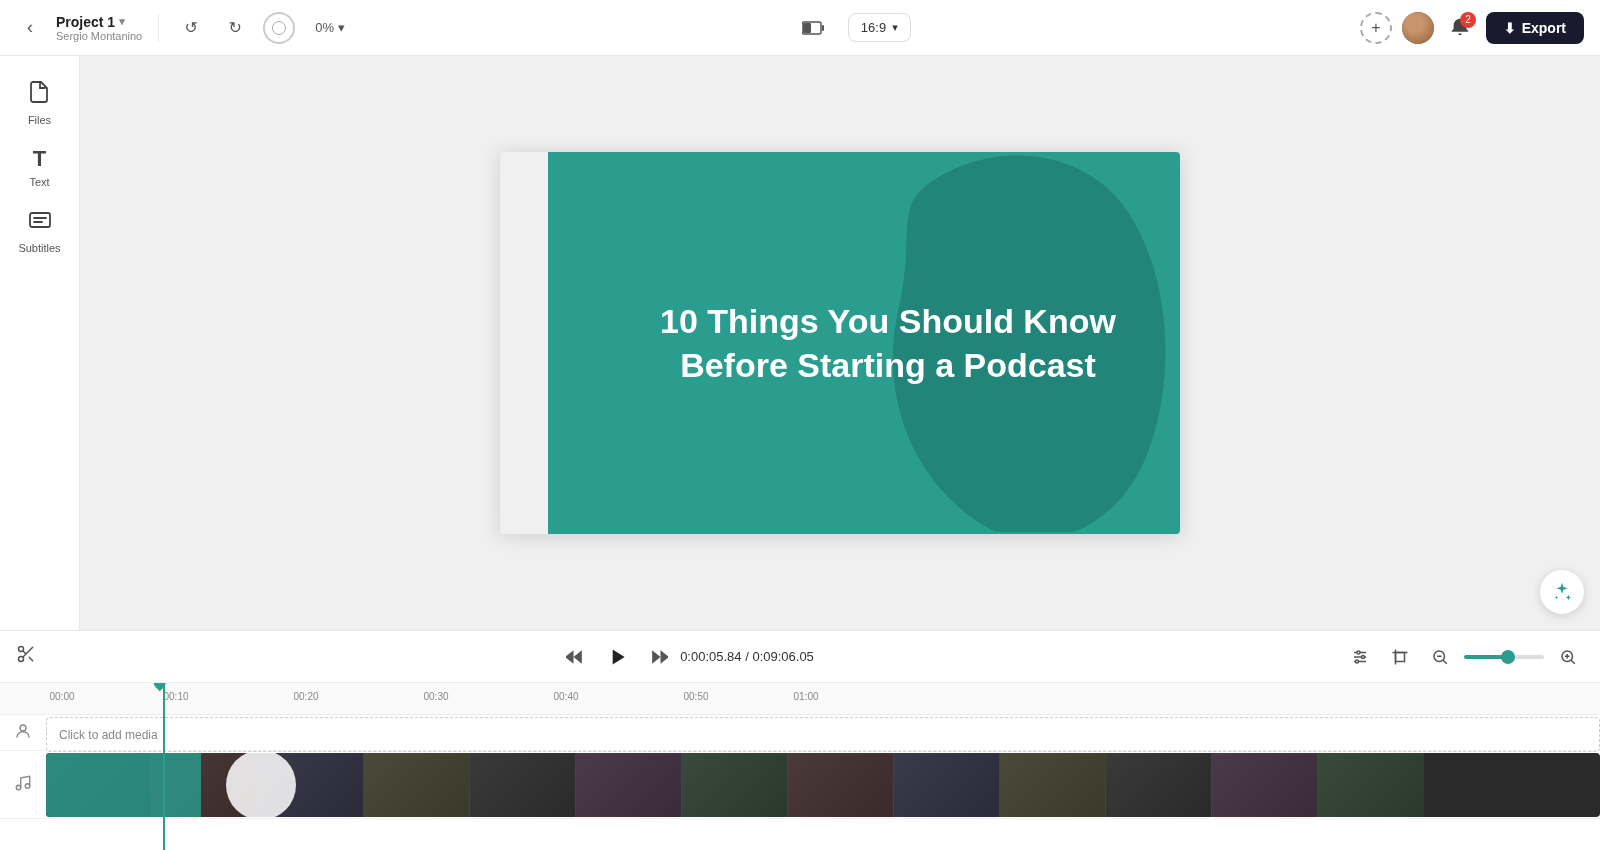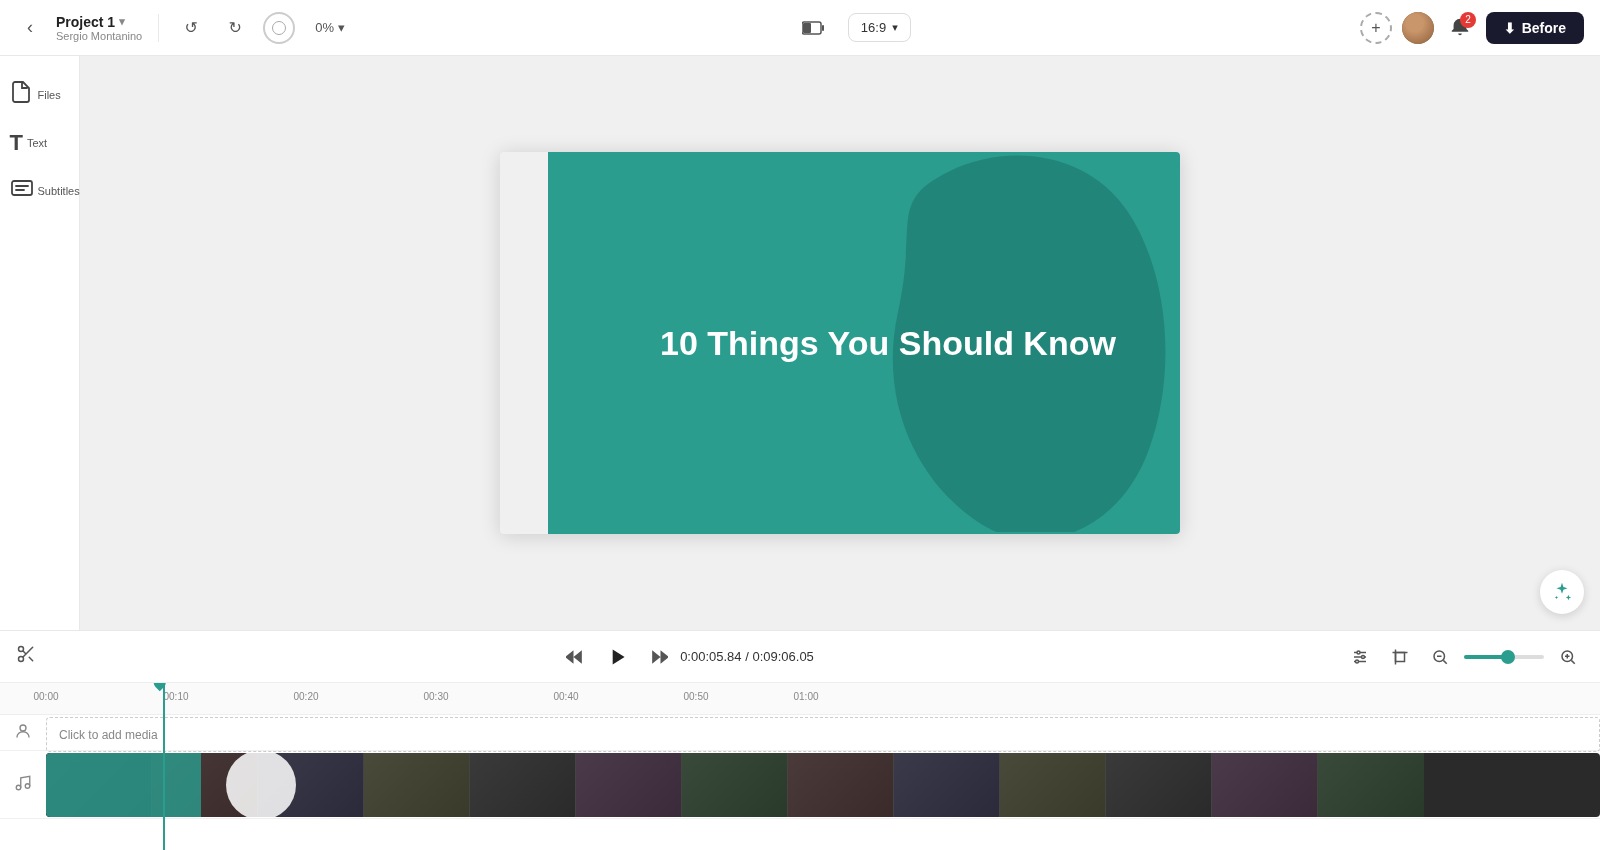--- a/index.html
+++ b/index.html
@@ -32,21 +32,21 @@
     .main-area {
       flex: 1; display: flex; overflow: hidden;
     }
 
     
     .sidebar {
       width: 80px; background: #fff; border-right: 1px solid #e8e8e8;
       display: flex; flex-direction: column; align-items: center; padding: 16px 0; gap: 4px; flex-shrink: 0;
     }
     .sidebar-item {
-      display: flex; flex-direction: row; align-items: center; gap: 4px;
+      display: flex; flex-direction: column; align-items: center; gap: 4px;
       width: 68px; padding: 8px 4px; border-radius: 10px; cursor: pointer; color: #555;
     }
     .sidebar-item-icon { font-size: 22px; color: #444; }
     .sidebar-item-label { font-size: 11px; color: #555; }
 
     
     .canvas-area {
       flex: 1; display: flex; align-items: center; justify-content: center; background: #f0f0f0; position: relative;
     }
     .preview-canvas {
@@ -158,21 +158,21 @@
       </div>
     </div>
     <div class="notif-btn">
       <svg width="22" height="22" viewBox="0 0 24 24">
         <path d="M12 2a7 7 0 0 0-7 7v4l-2 2v1h18v-1l-2-2V9a7 7 0 0 0-7-7zm0 18a2 2 0 0 0 2-2h-4a2 2 0 0 0 2 2z" fill="#444"></path>
       </svg>
       <div class="notif-badge">2</div>
     </div>
     <button class="export-btn">
       <span>⬇</span>
-      <span>Before</span>
+      <span>Export</span>
     </button>
   </div>
 </div>
 
 <div class="main-area">
 
   <div class="sidebar">
     <div class="sidebar-item">
       <div class="sidebar-item-icon">
         <svg width="24" height="24" viewBox="0 0 24 24">
@@ -200,20 +200,21 @@
   <div class="canvas-area">
     <div class="preview-canvas">
       <div class="preview-bg">
 
         <svg class="preview-blob" viewBox="0 0 280 380">
           <path d="M60,20 C120,-10 200,0 240,60 C280,120 290,220 260,300 C230,380 150,410 90,370 C30,330 -10,250 10,160 C30,70 0,50 60,20Z" fill="#1f7a70" opacity="0.7"></path>
         </svg>
         <div class="preview-text">
           <div class="preview-title">
             <span>10 Things You Should Know</span><br>
+            <span>Before Starting a Podcast</span>
           </div>
         </div>
       </div>
     </div>
     <button class="magic-btn">
       <svg width="22" height="22" viewBox="0 0 24 24">
         <path d="M12 2l1.5 4.5L18 8l-4.5 1.5L12 14l-1.5-4.5L6 8l4.5-1.5z" fill="#2a9d8f"></path>
         <path d="M19 15l.8 2.2L22 18l-2.2.8L19 21l-.8-2.2L16 18l2.2-.8z" fill="#2a9d8f"></path>
         <path d="M6 16l.5 1.5L8 18l-1.5.5L6 20l-.5-1.5L4 18l1.5-.5z" fill="#2a9d8f"></path>
       </svg>
@@ -290,21 +291,21 @@
             <line x1="16.5" y1="16.5" x2="21" y2="21" stroke="#555" stroke-width="2"></line>
           </svg>
       </button>
     </div>
   </div>
 
   <div class="timeline-wrapper">
 
     <div class="timeline-ruler" style="position:relative;">
       <div style="width:100%;position:relative;height:32px;">
-        <span class="ruler-mark" style="left:0px;">00:00</span>
+        <span class="ruler-mark" style="left:16px;">00:00</span>
         <span class="ruler-mark" style="left:130px;">00:10</span>
         <span class="ruler-mark" style="left:260px;">00:20</span>
         <span class="ruler-mark" style="left:390px;text-align:right;">00:30</span>
         <span class="ruler-mark" style="left:520px;">00:40</span>
         <span class="ruler-mark" style="left:650px;">00:50</span>
         <span class="ruler-mark" style="left:760px;">01:00</span>
 
         <div style="position:absolute;top:0;left:117px;width:2px;height:32px;background:#2a9d8f;z-index:5;">
           <div style="width:12px;height:12px;background:#2a9d8f;border-radius:50% 50% 0 50%;transform:rotate(45deg) translateX(-50%);position:absolute;top:-2px;left:-5px;"></div>
         </div>

